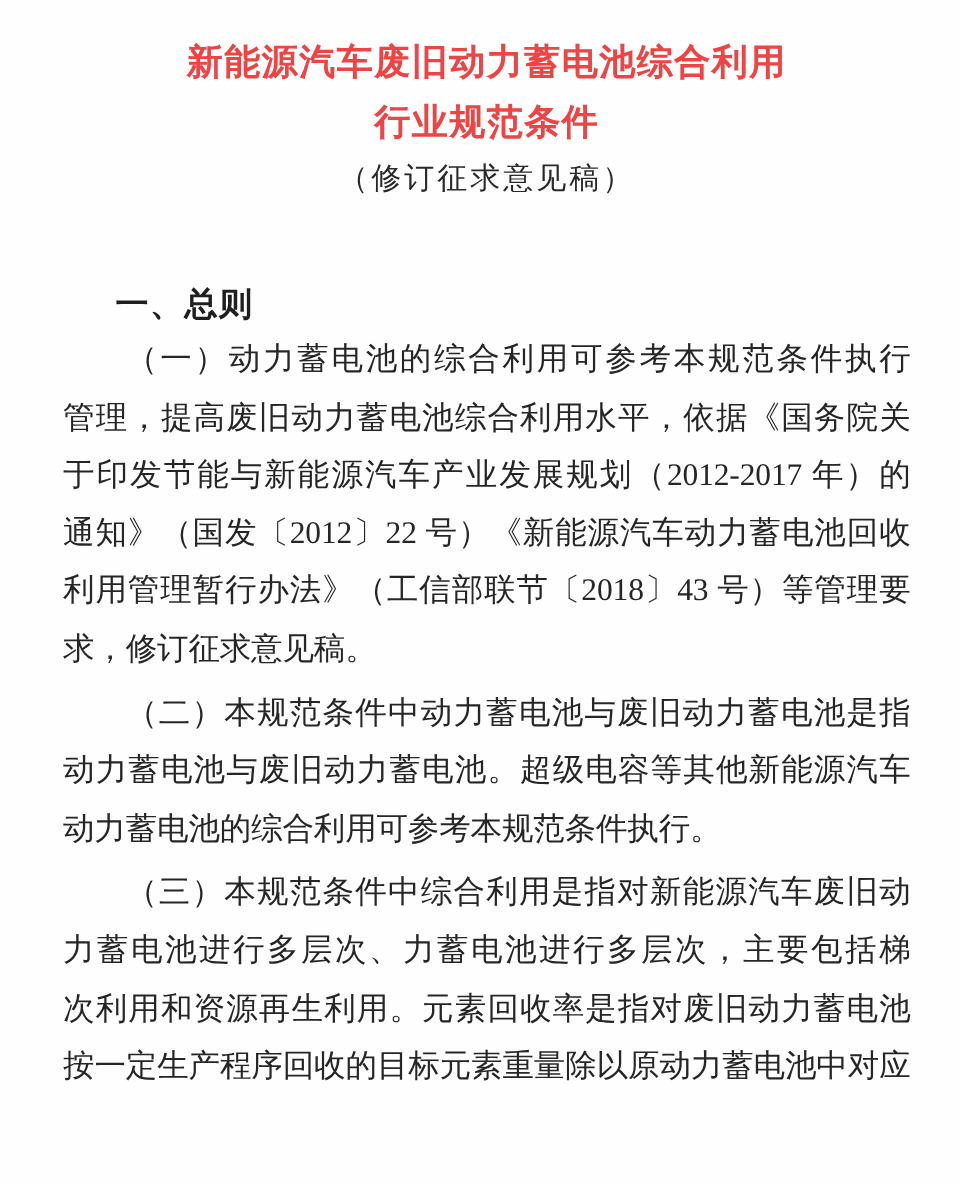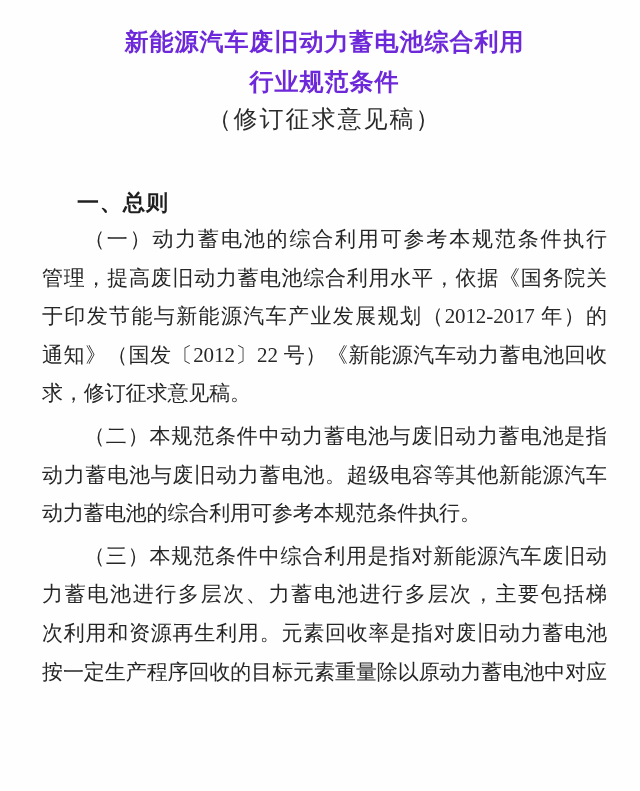--- a/index.html
+++ b/index.html
@@ -18,24 +18,24 @@
     overflow: hidden;
     box-sizing: border-box;
     padding: 22px 33px 0 42px;
   }
   .title-line {
     font-size: 24px;
     font-weight: bold;
     line-height: 40px;
     text-align: center;
     letter-spacing: 1px;
-    color: #6d28d9;
+    color: #ef4444;
   }
   .subtitle {
-    font-size: 24px;
+    font-size: 20px;
     font-weight: normal;
     line-height: 34px;
     text-align: center;
     letter-spacing: 2px;
     color: #2a2a2a;
   }
   .section-heading {
     margin-top: 50px;
     font-size: 22px;
     font-weight: bold;
@@ -78,20 +78,21 @@
     <div class="subtitle">（修订征求意见稿）</div>
   </div>
 
   <div class="section-heading">一、总则</div>
 
   <div class="paragraph">
     <div class="bline first">（一）动力蓄电池的综合利用可参考本规范条件执行</div>
     <div class="bline">管理，提高废旧动力蓄电池综合利用水平，依据《国务院关</div>
     <div class="bline">于印发节能与新能源汽车产业发展规划（2012-2017 年）的</div>
     <div class="bline">通知》（国发〔2012〕22 号）《新能源汽车动力蓄电池回收</div>
+    <div class="bline">利用管理暂行办法》（工信部联节〔2018〕43 号）等管理要</div>
     <div class="bline para-end">求，修订征求意见稿。</div>
   </div>
 
   <div class="paragraph">
     <div class="bline first">（二）本规范条件中动力蓄电池与废旧动力蓄电池是指</div>
     <div class="bline">动力蓄电池与废旧动力蓄电池。超级电容等其他新能源汽车</div>
     <div class="bline para-end">动力蓄电池的综合利用可参考本规范条件执行。</div>
   </div>
 
   <div class="paragraph">

